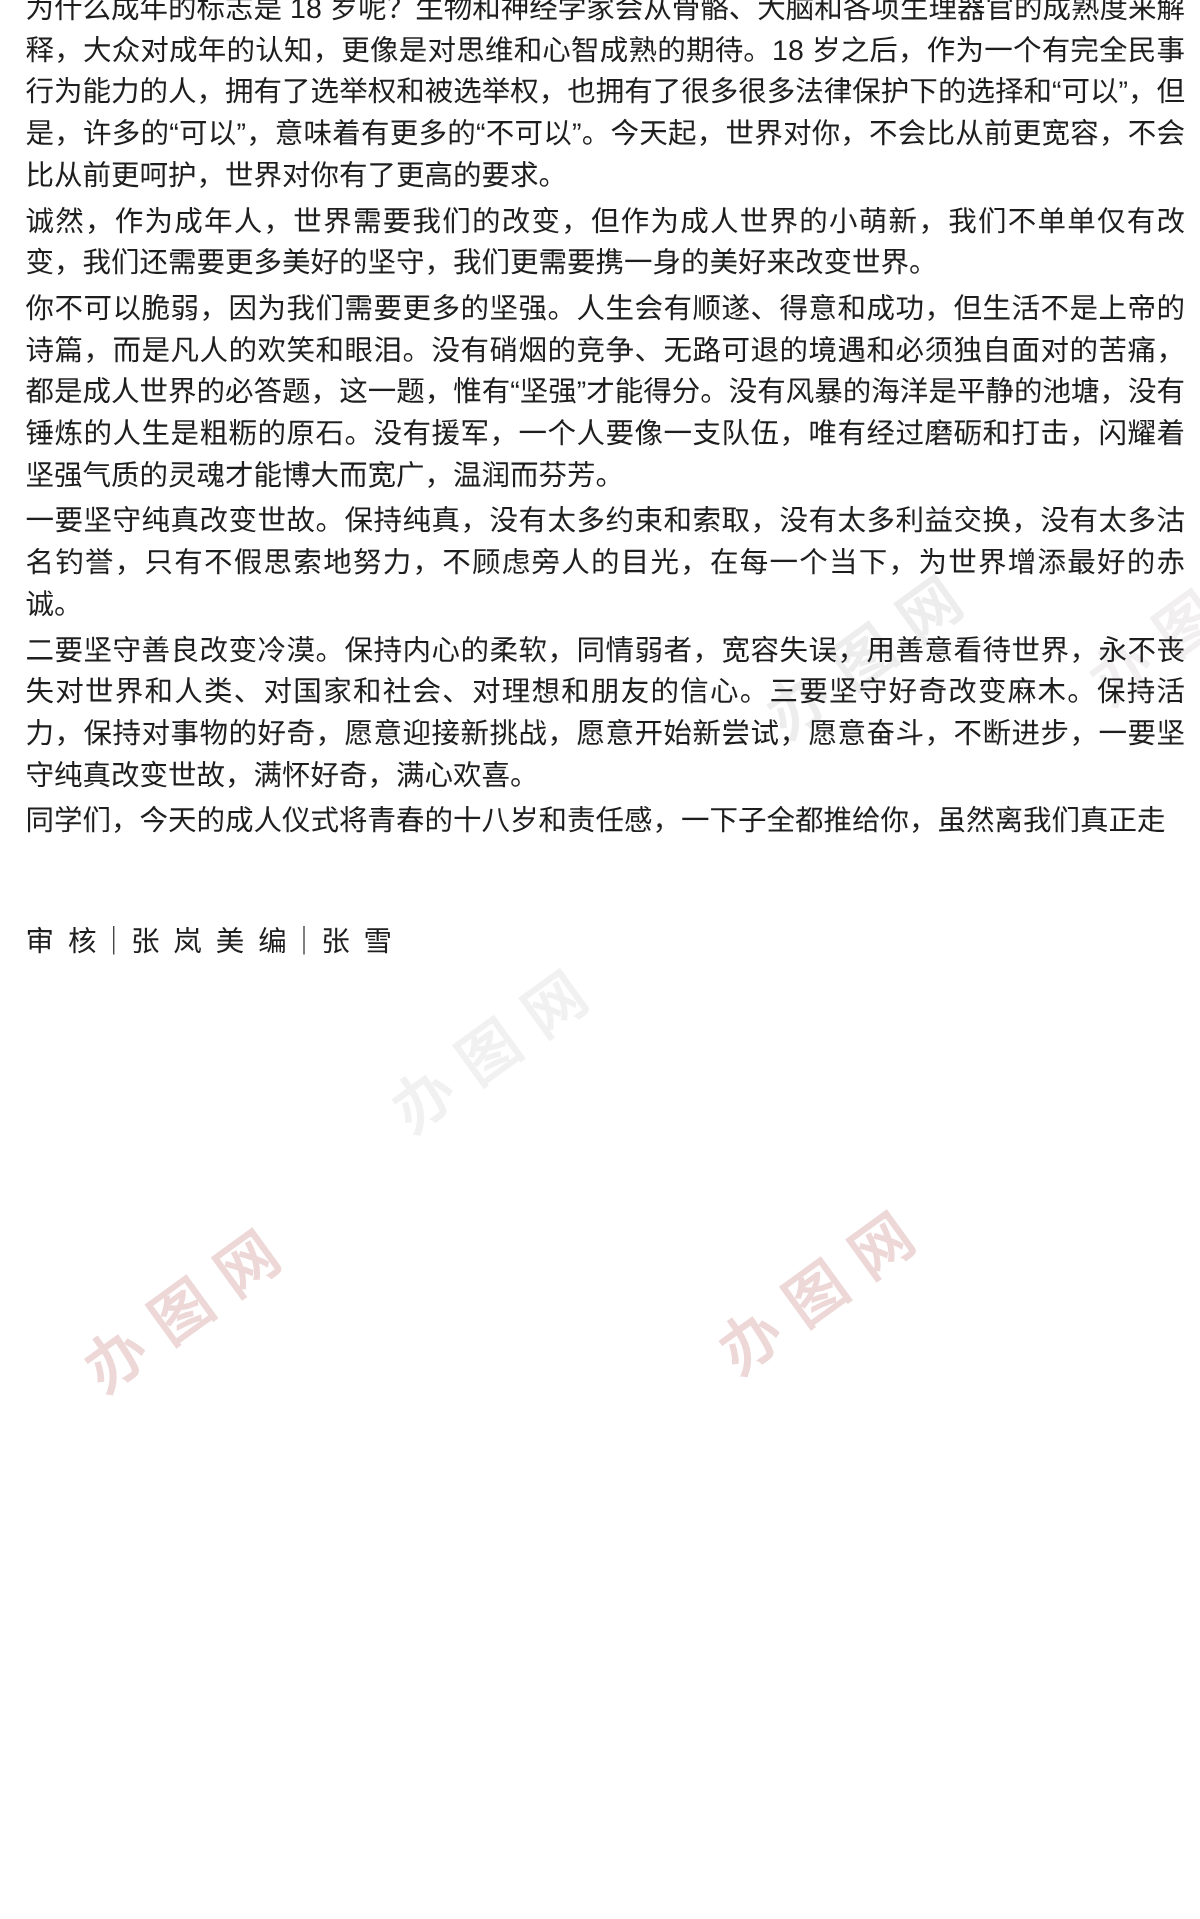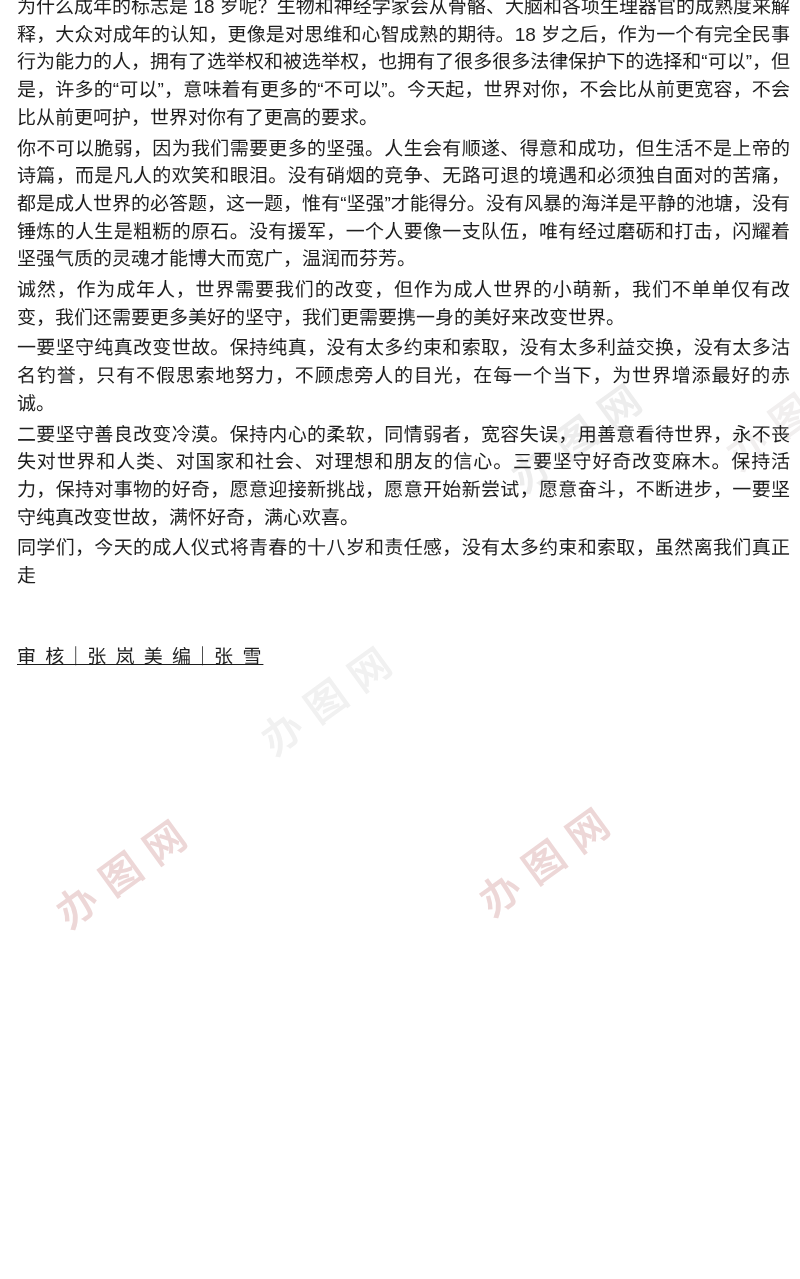--- a/index.html
+++ b/index.html
@@ -30,21 +30,20 @@
   .content p.para {
     margin: 0 0 3px 0;
     word-break: break-all;
   }
 
   .gap-spacer { height: 50px; }
 
   .credits {
     margin-top: 1px;
     letter-spacing: 2px;
-    text-decoration: underline;
   }
 
   .watermark-layer {
     position: absolute;
     inset: 0;
     z-index: 1;
     pointer-events: none;
   }
   .watermark-layer span {
     position: absolute;
@@ -63,25 +62,25 @@
       <span style="left: 580px; top: 432px; font-size: 40px; color: rgb(237, 237, 237);">办图网</span>
       <span style="left: 795px; top: 410px; font-size: 40px; color: rgb(241, 239, 239);">办图网</span>
       <span style="left: 330px; top: 695px; font-size: 40px; color: rgb(241, 241, 241);">办图网</span>
       <span style="left: 125px; top: 868px; font-size: 40px; color: rgb(237, 215, 215);">办图网</span>
       <span style="left: 548px; top: 856px; font-size: 40px; color: rgb(237, 215, 215);">办图网</span>
     </div>
 
   <div class="content">
     <div>
         <p class="para">为什么成年的标志是 18 岁呢？生物和神经学家会从骨骼、大脑和各项生理器官的成熟度来解释，大众对成年的认知，更像是对思维和心智成熟的期待。18 岁之后，作为一个有完全民事行为能力的人，拥有了选举权和被选举权，也拥有了很多很多法律保护下的选择和“可以”，但是，许多的“可以”，意味着有更多的“不可以”。今天起，世界对你，不会比从前更宽容，不会比从前更呵护，世界对你有了更高的要求。</p>
+        <p class="para">诚然，作为成年人，世界需要我们的改变，但作为成人世界的小萌新，我们不单单仅有改变，我们还需要更多美好的坚守，我们更需要携一身的美好来改变世界。</p>
         <p class="para">你不可以脆弱，因为我们需要更多的坚强。人生会有顺遂、得意和成功，但生活不是上帝的诗篇，而是凡人的欢笑和眼泪。没有硝烟的竞争、无路可退的境遇和必须独自面对的苦痛，都是成人世界的必答题，这一题，惟有“坚强”才能得分。没有风暴的海洋是平静的池塘，没有锤炼的人生是粗粝的原石。没有援军，一个人要像一支队伍，唯有经过磨砺和打击，闪耀着坚强气质的灵魂才能博大而宽广，温润而芬芳。</p>
-        <p class="para">诚然，作为成年人，世界需要我们的改变，但作为成人世界的小萌新，我们不单单仅有改变，我们还需要更多美好的坚守，我们更需要携一身的美好来改变世界。</p>
         <p class="para">一要坚守纯真改变世故。保持纯真，没有太多约束和索取，没有太多利益交换，没有太多沽名钓誉，只有不假思索地努力，不顾虑旁人的目光，在每一个当下，为世界增添最好的赤诚。</p>
         <p class="para">二要坚守善良改变冷漠。保持内心的柔软，同情弱者，宽容失误，用善意看待世界，永不丧失对世界和人类、对国家和社会、对理想和朋友的信心。三要坚守好奇改变麻木。保持活力，保持对事物的好奇，愿意迎接新挑战，愿意开始新尝试，愿意奋斗，不断进步，一要坚守纯真改变世故，满怀好奇，满心欢喜。</p>
-        <p class="para">同学们，今天的成人仪式将青春的十八岁和责任感，没有太多约束和索取，虽然离我们真正走</p>
+        <p class="para">同学们，今天的成人仪式将青春的十八岁和责任感，一下子全都推给你，虽然离我们真正走</p>
       </div>
 
     <div class="gap-spacer"></div>
 
 
     <p class="para credits">审 核｜张 岚 美 编｜张 雪</p>
   </div>
 
 </div>
 

